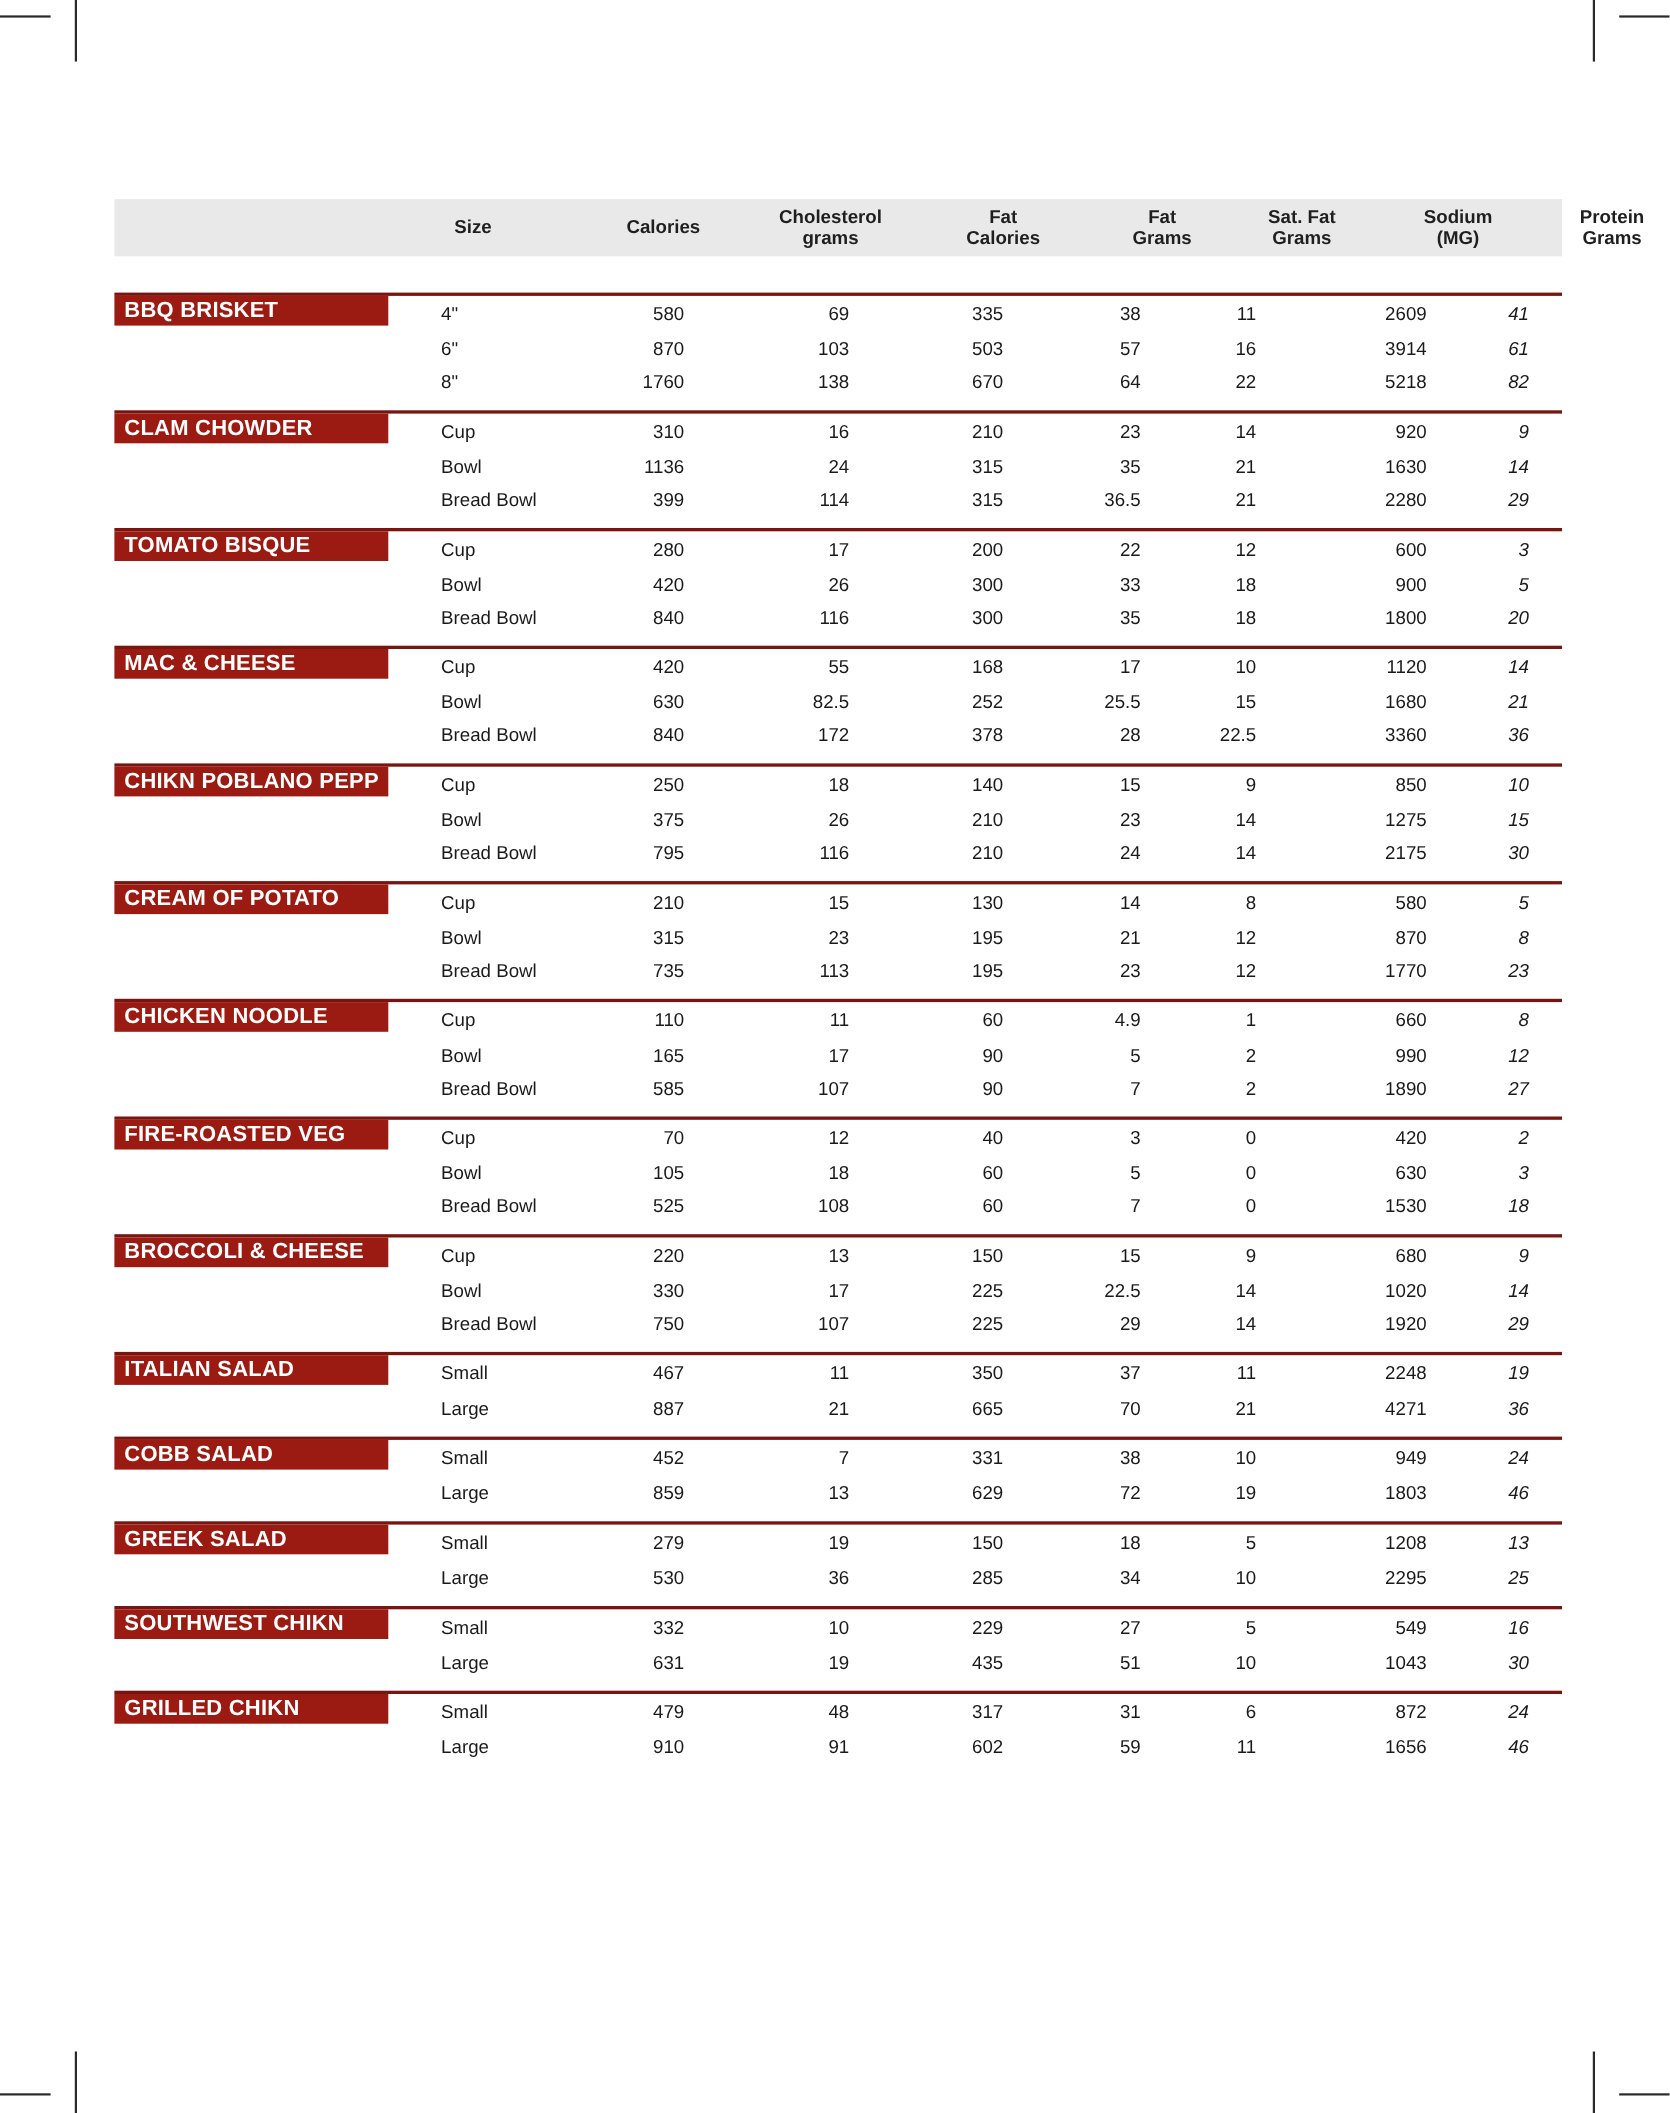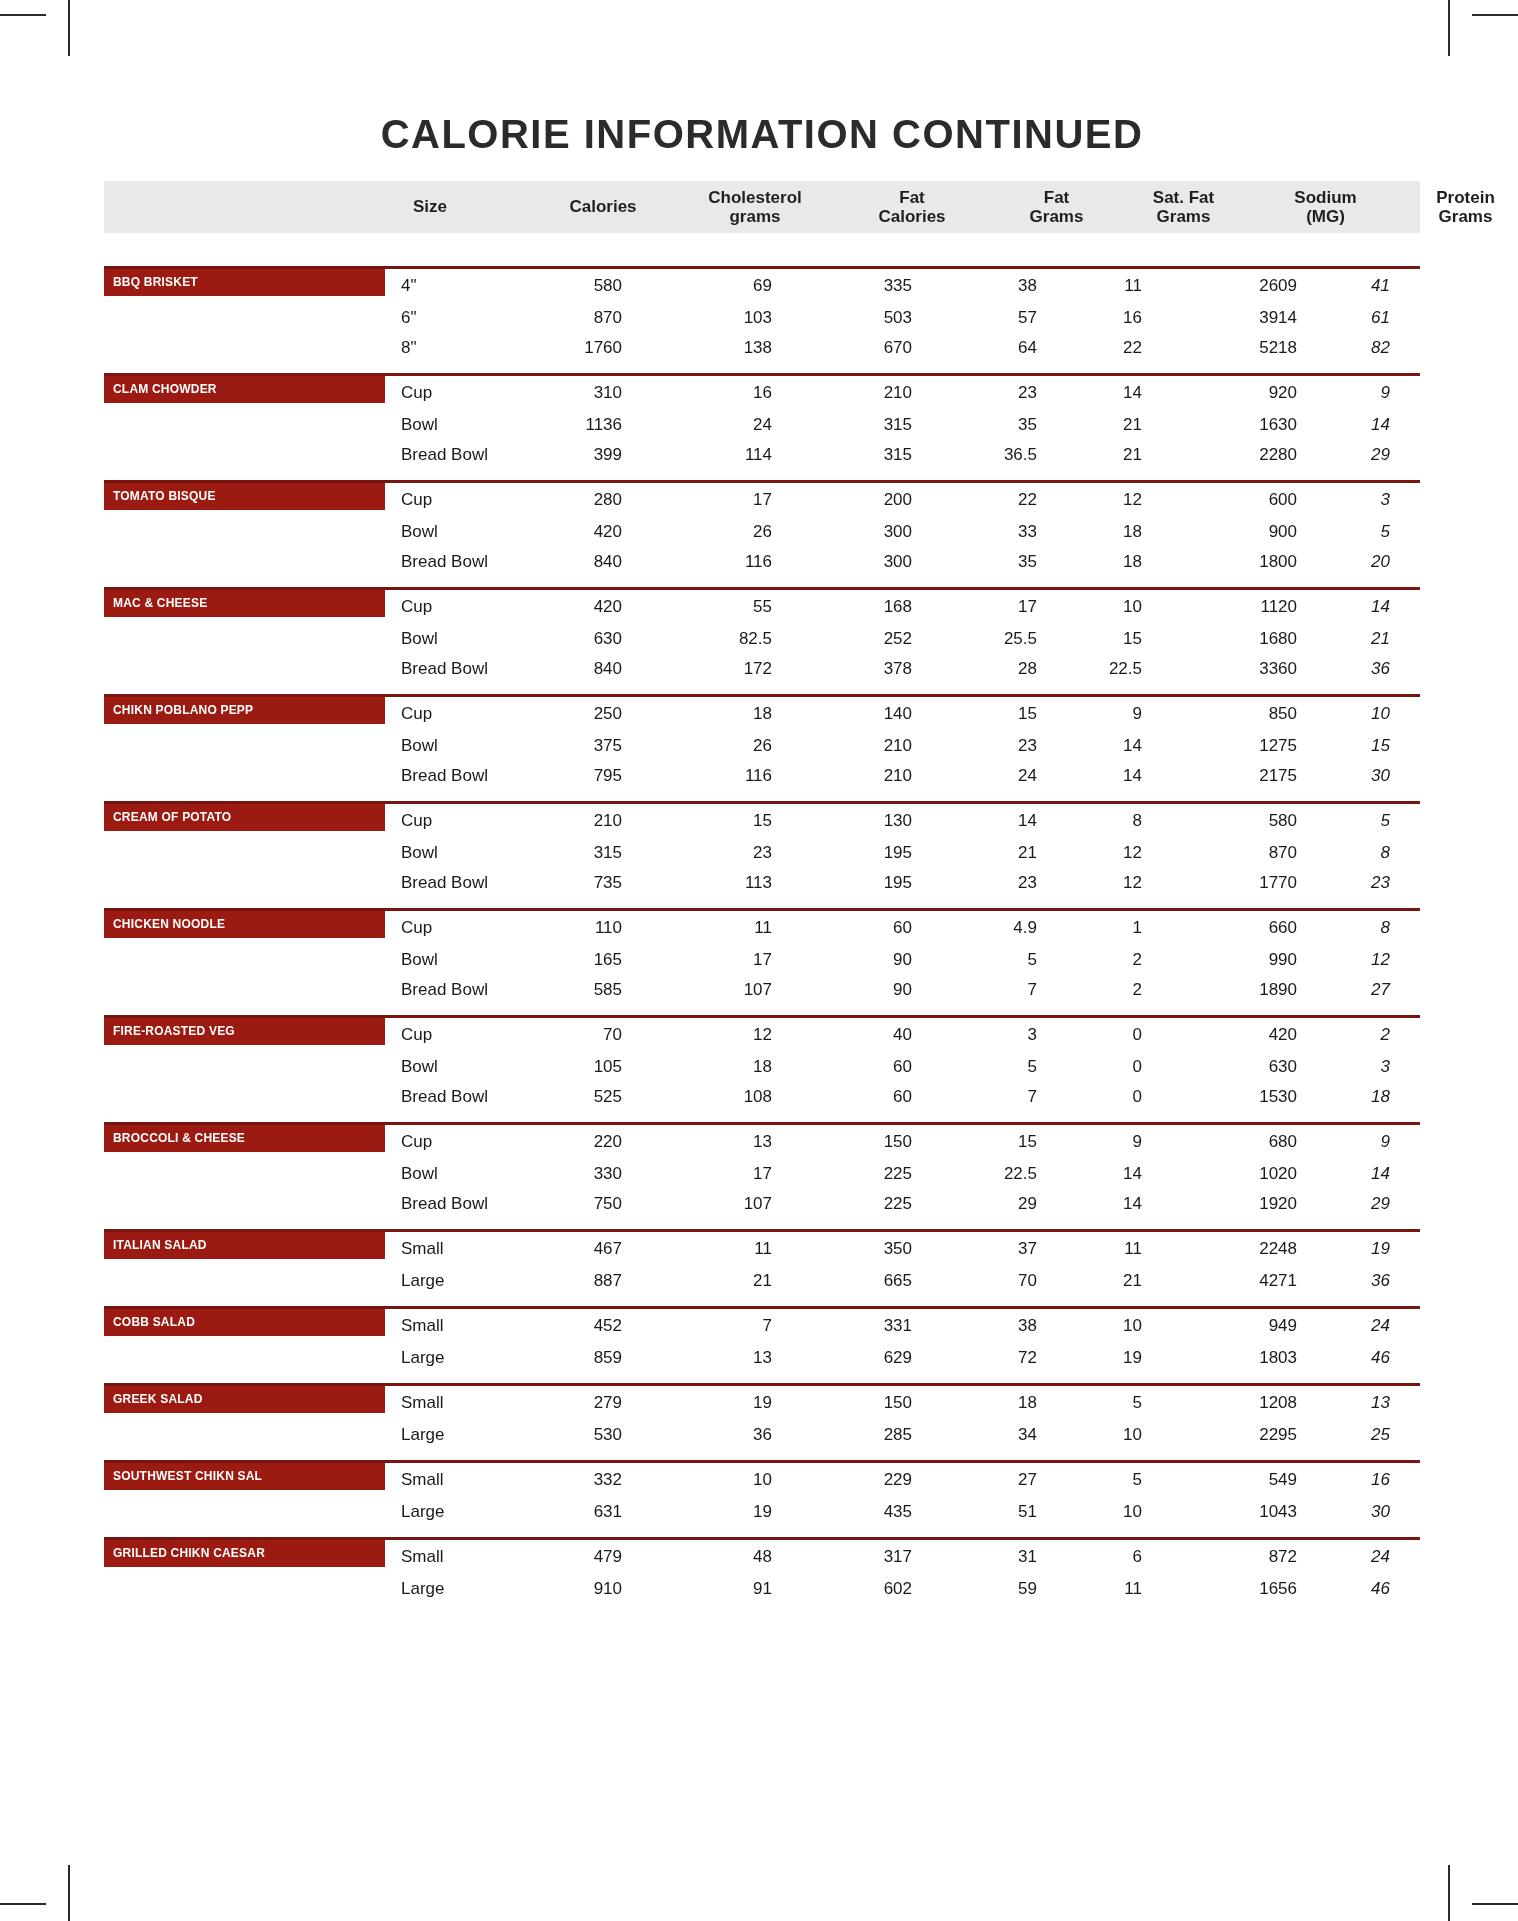--- a/index.html
+++ b/index.html
@@ -81,27 +81,27 @@
   }
   .section:first-child{margin-top:0;}
 
   .row{height:30px;align-items:center;}
   .row.first{height:34px;}
 
   .cell{font-size:17px;color:var(--text);}
   .label-cell{align-self:stretch;}
   .red-box{
     display:block;
-    width:281px;
+    width:249px;
     height:27px;
     line-height:27px;
     background:var(--accent);
     color:#ffffff;
     font-weight:bold;
-    font-size:12px;
+    font-size:20px;
     padding-left:9px;
     letter-spacing:0.2px;
   }
   .size-cell{text-align:left;padding-left:2px;}
   .num-cell{text-align:right;padding-right:22px;}
   .num-cell.protein{padding-right:30px;font-style:italic;}
 </style>
 </head>
 <body>
 
@@ -109,21 +109,20 @@
 
   <div class="crop v tl-v"></div>
   <div class="crop h tl-h"></div>
   <div class="crop v tr-v"></div>
   <div class="crop h tr-h"></div>
   <div class="crop v bl-v"></div>
   <div class="crop h bl-h"></div>
   <div class="crop v br-v"></div>
   <div class="crop h br-h"></div>
 
-  <h1 class="title">CALORIE INFORMATION CONTINUED</h1>
 
   <div class="table">
     <div class="header-band grid-row" id="header-band">
         <div class="hcell"></div>
         <div class="hcell size-h">Size</div>
         <div class="hcell">Calories</div>
         <div class="hcell">Cholesterol
 grams</div>
         <div class="hcell">Fat
 Calories</div>

